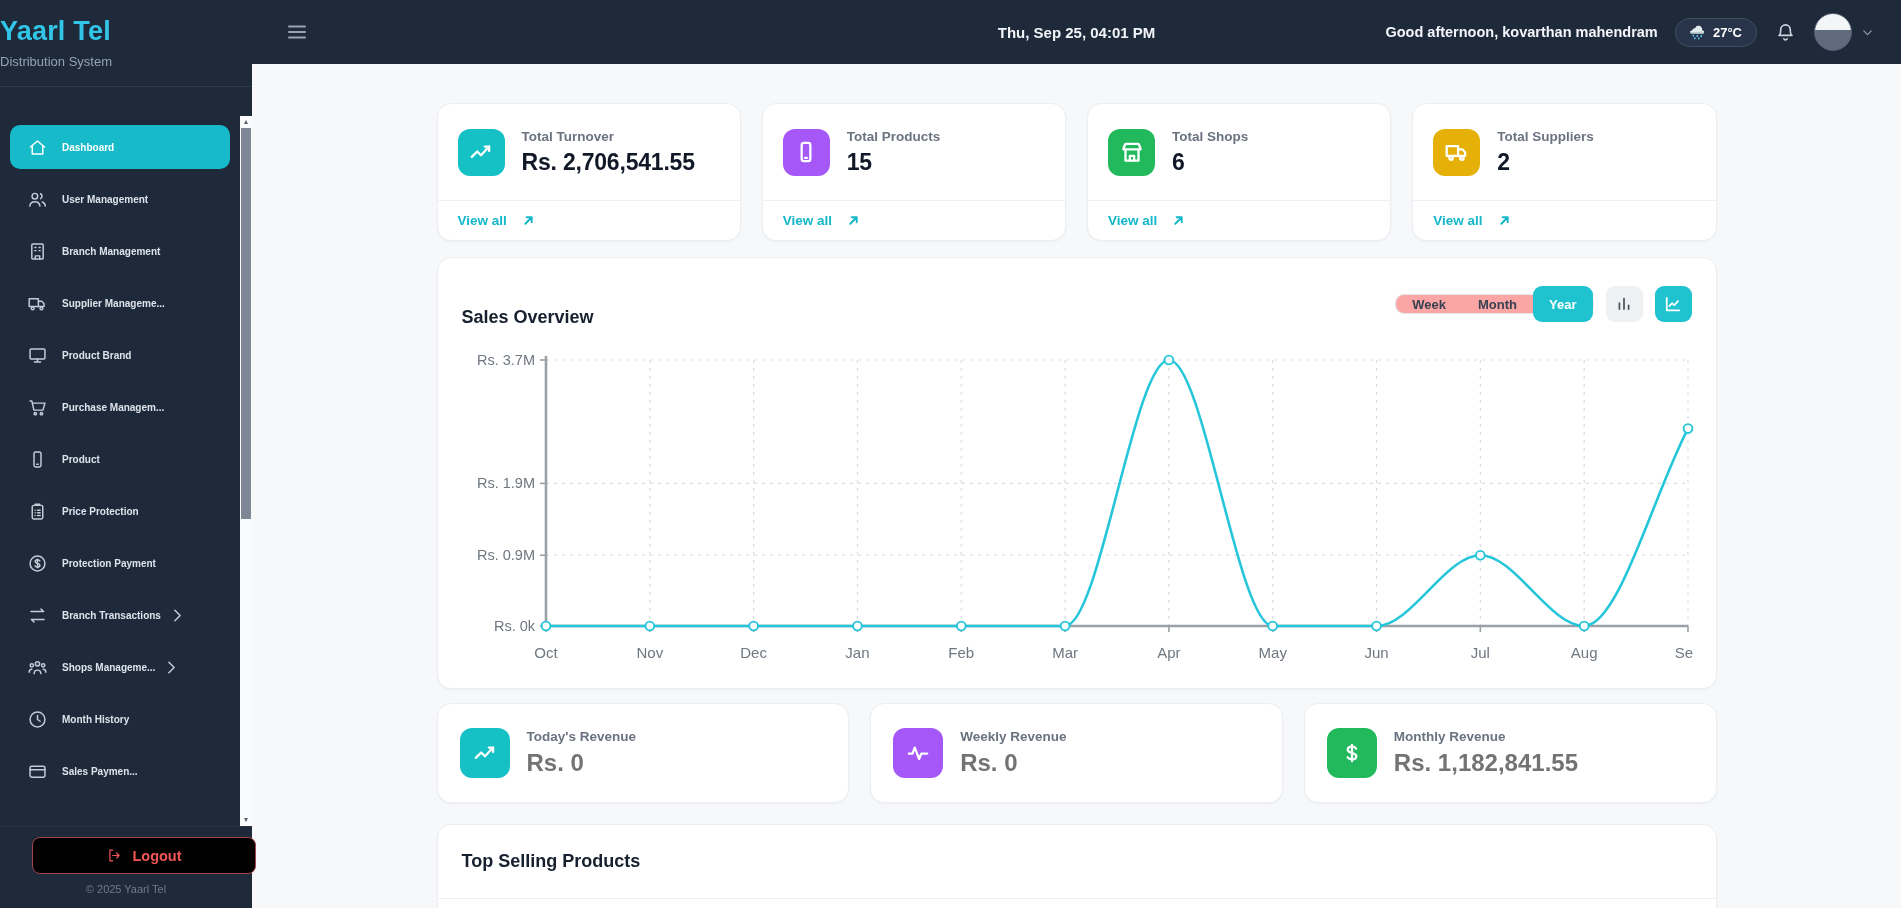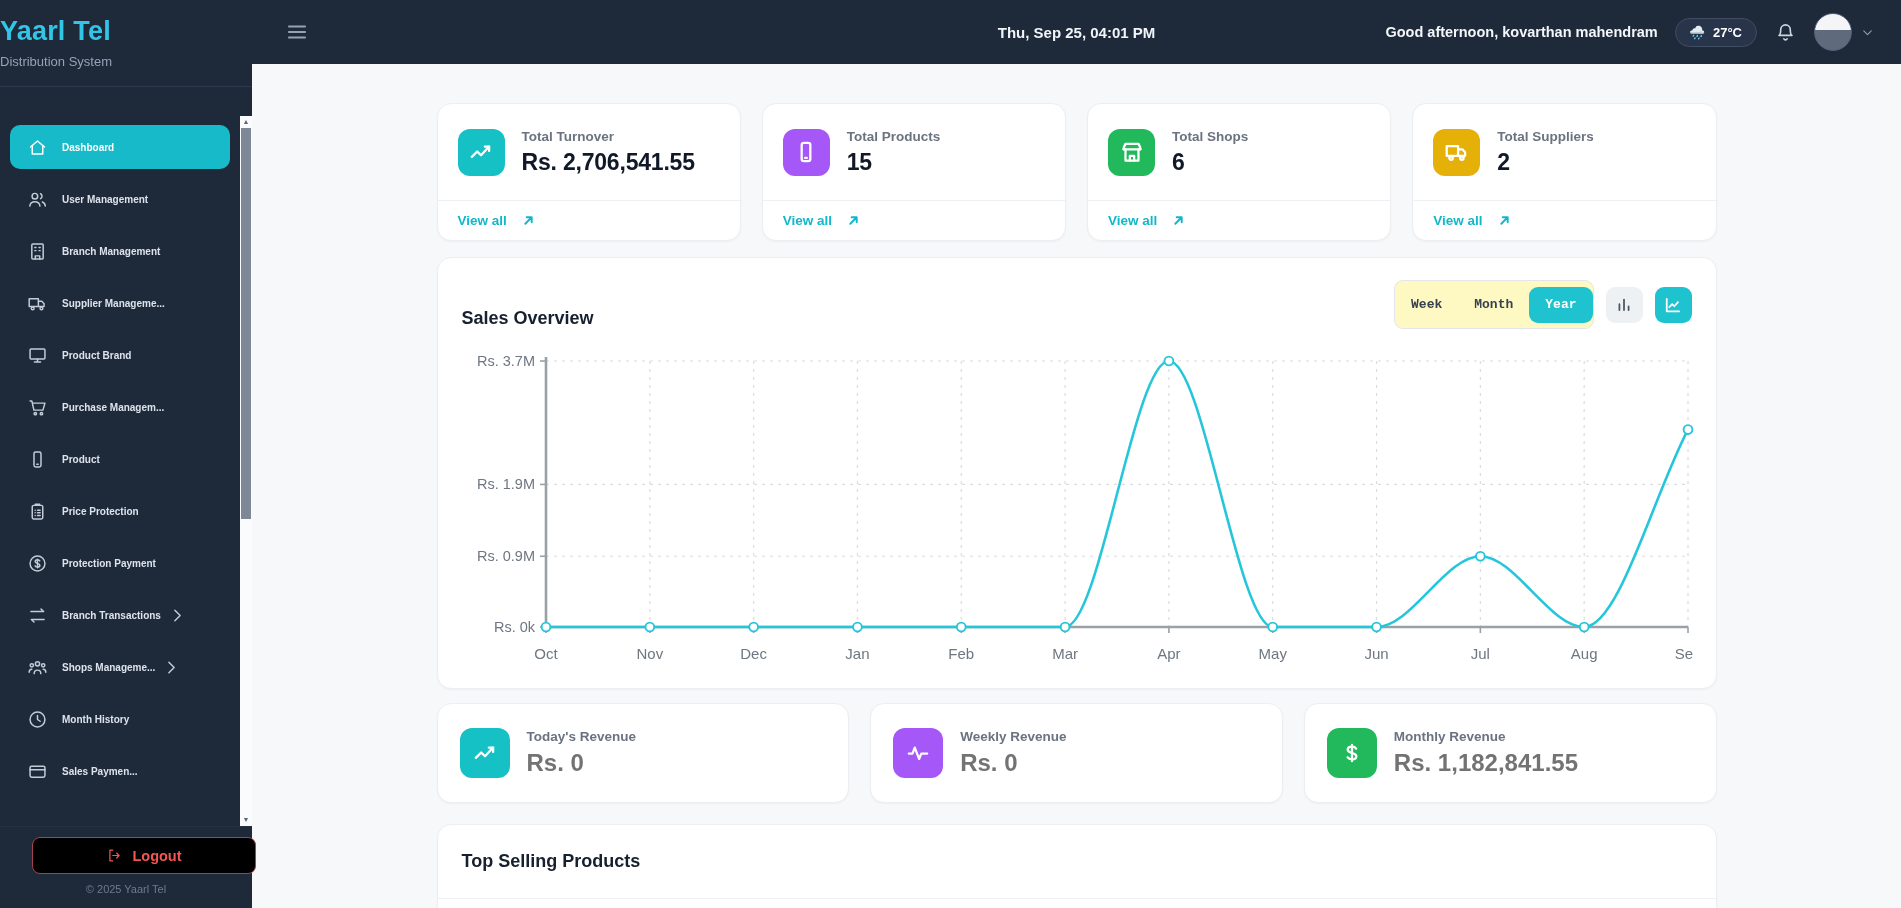--- a/index.html
+++ b/index.html
@@ -56,21 +56,21 @@
   .stat-label { font-size:13.5px; color:#6b7280; font-weight:600; margin-bottom:5px; }
   .stat-value { font-size:23px; color:#111827; font-weight:800; letter-spacing:-.2px; }
   .stat-footer { border-top:1px solid #eef0f3; height:40px; display:flex; align-items:center; padding:0 20px; }
   .view-all { display:flex; align-items:center; gap:16px; color:#12b7c9; font-size:13.5px; font-weight:800; cursor:pointer; background:none; border:none; font-family:inherit; }
   .view-all .i { width:11px; height:11px; }
 
   .sales-card { height:432px; padding:22px 24px 0; margin-bottom:14px; }
   .sales-head { display:flex; align-items:center; justify-content:space-between; margin-bottom:16px; }
   .sales-title { font-size:18px; font-weight:800; color:#16202e;margin-top:27px; }
   .sales-controls { display:flex; align-items:center; gap:12px; }
-  .seg { display:flex; align-items:center; background:#fef9c3; border:1px solid #e3e7ec; border-radius:9px; height:49px;font-family:Liberation Mono, monospace; }
+  .seg { display:flex; align-items:center; background:#fca5a5; border:1px solid #e3e7ec; border-radius:9px; height:20px; }
   .seg-btn { height:36px; padding:0 16px; background:none; border:none; font-size:13px; font-weight:700; color:#374151; cursor:pointer; font-family:inherit; border-radius:9px; }
   .seg-btn.active { background:#1fc2cf; color:#fff; }
   .icon-btn { width:37px; height:36px; border:none; border-radius:9px; display:flex; align-items:center; justify-content:center; cursor:pointer; }
   .icon-btn.gray { background:#eef1f4; color:#4b5563; }
   .icon-btn.cyan { background:#1fc2cf; color:#fff; }
   .icon-btn .i { width:20px; height:20px; }
 
   .grid { stroke:#d9dce1; stroke-width:1.2; stroke-dasharray:3 5; }
   .axis { stroke:#9aa0a6; stroke-width:2.6; }
   .axis2 { stroke:#9aa0a6; stroke-width:1.6; }

